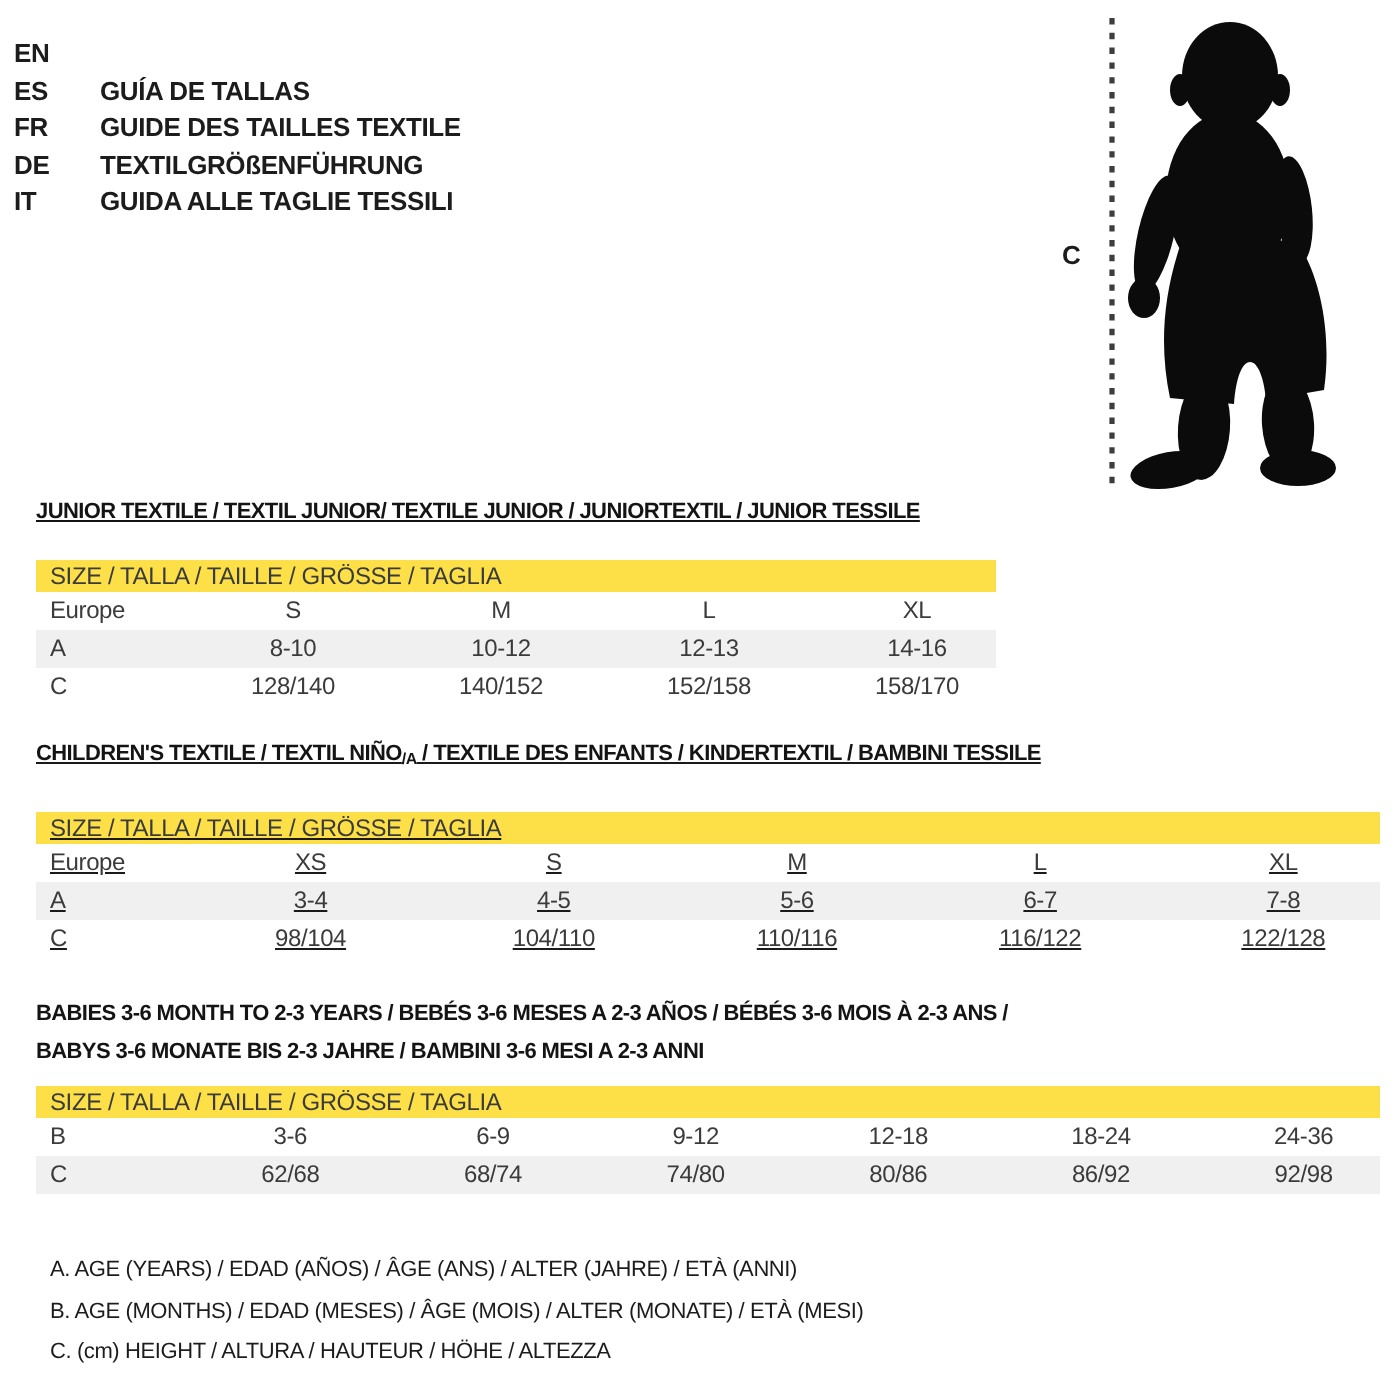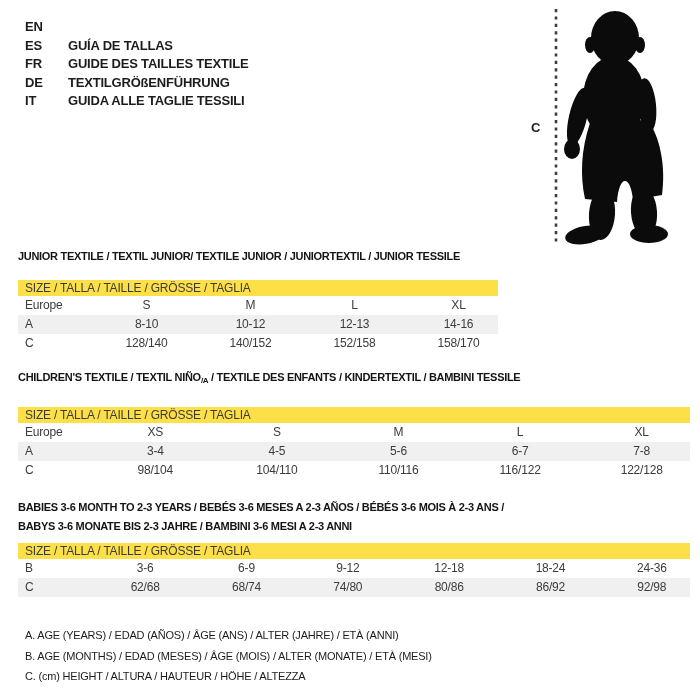--- a/index.html
+++ b/index.html
@@ -7,21 +7,21 @@
     width: 700px; height: 700px;
     background: #ffffff;
     font-family: "Liberation Sans", sans-serif;
     position: relative;
     overflow: hidden;
     color: #1a1a1a;
   }
 
   
   .lang-block {
-    position: absolute; left: 25px; top: 18px;
+    position: absolute; left: 7px; top: 18px;
   }
   .lang-row {
     display: flex;
     font-weight: bold;
     font-size: 13px;
     line-height: 18.6px;
     letter-spacing: -0.2px;
     color: #1c1c1c;
     white-space: nowrap;
   }
@@ -30,32 +30,32 @@
   
   .figure-svg { position: absolute; left: 548px; top: 5px; }
   .c-label {
     position: absolute; left: 531px; top: 120px;
     font-weight: bold; font-size: 13px; color: #1c1c1c;
   }
 
   
   .tbl { position: absolute; left: 18px; }
   .tbl.t1 { top: 250px; width: 480px; }
-  .tbl.t2 { top: 371px; width: 672px; }
+  .tbl.t2 { top: 371px; width: 672px; text-decoration: underline; }
   .tbl.t3 { top: 498px; width: 672px; }
 
   .tbl-title {
     font-weight: bold;
     font-size: 11px;
     letter-spacing: -0.3px;
     line-height: 13px;
     color: #141414;
     white-space: nowrap;
   }
-  .t1 .tbl-title { margin-bottom: 17px; }
+  .t1 .tbl-title { margin-bottom: 17px; text-decoration: underline; }
   .t2 .tbl-title { margin-bottom: 20px; }
   .t3 .tbl-title { line-height: 18.5px; margin-bottom: 8px; }
   .title-sub { font-size: 8px; vertical-align: -2px; }
 
   .size-bar {
     height: 16px; line-height: 16px;
     background: #fde047;
     padding-left: 7px;
     font-size: 12px;
     letter-spacing: -0.2px;

